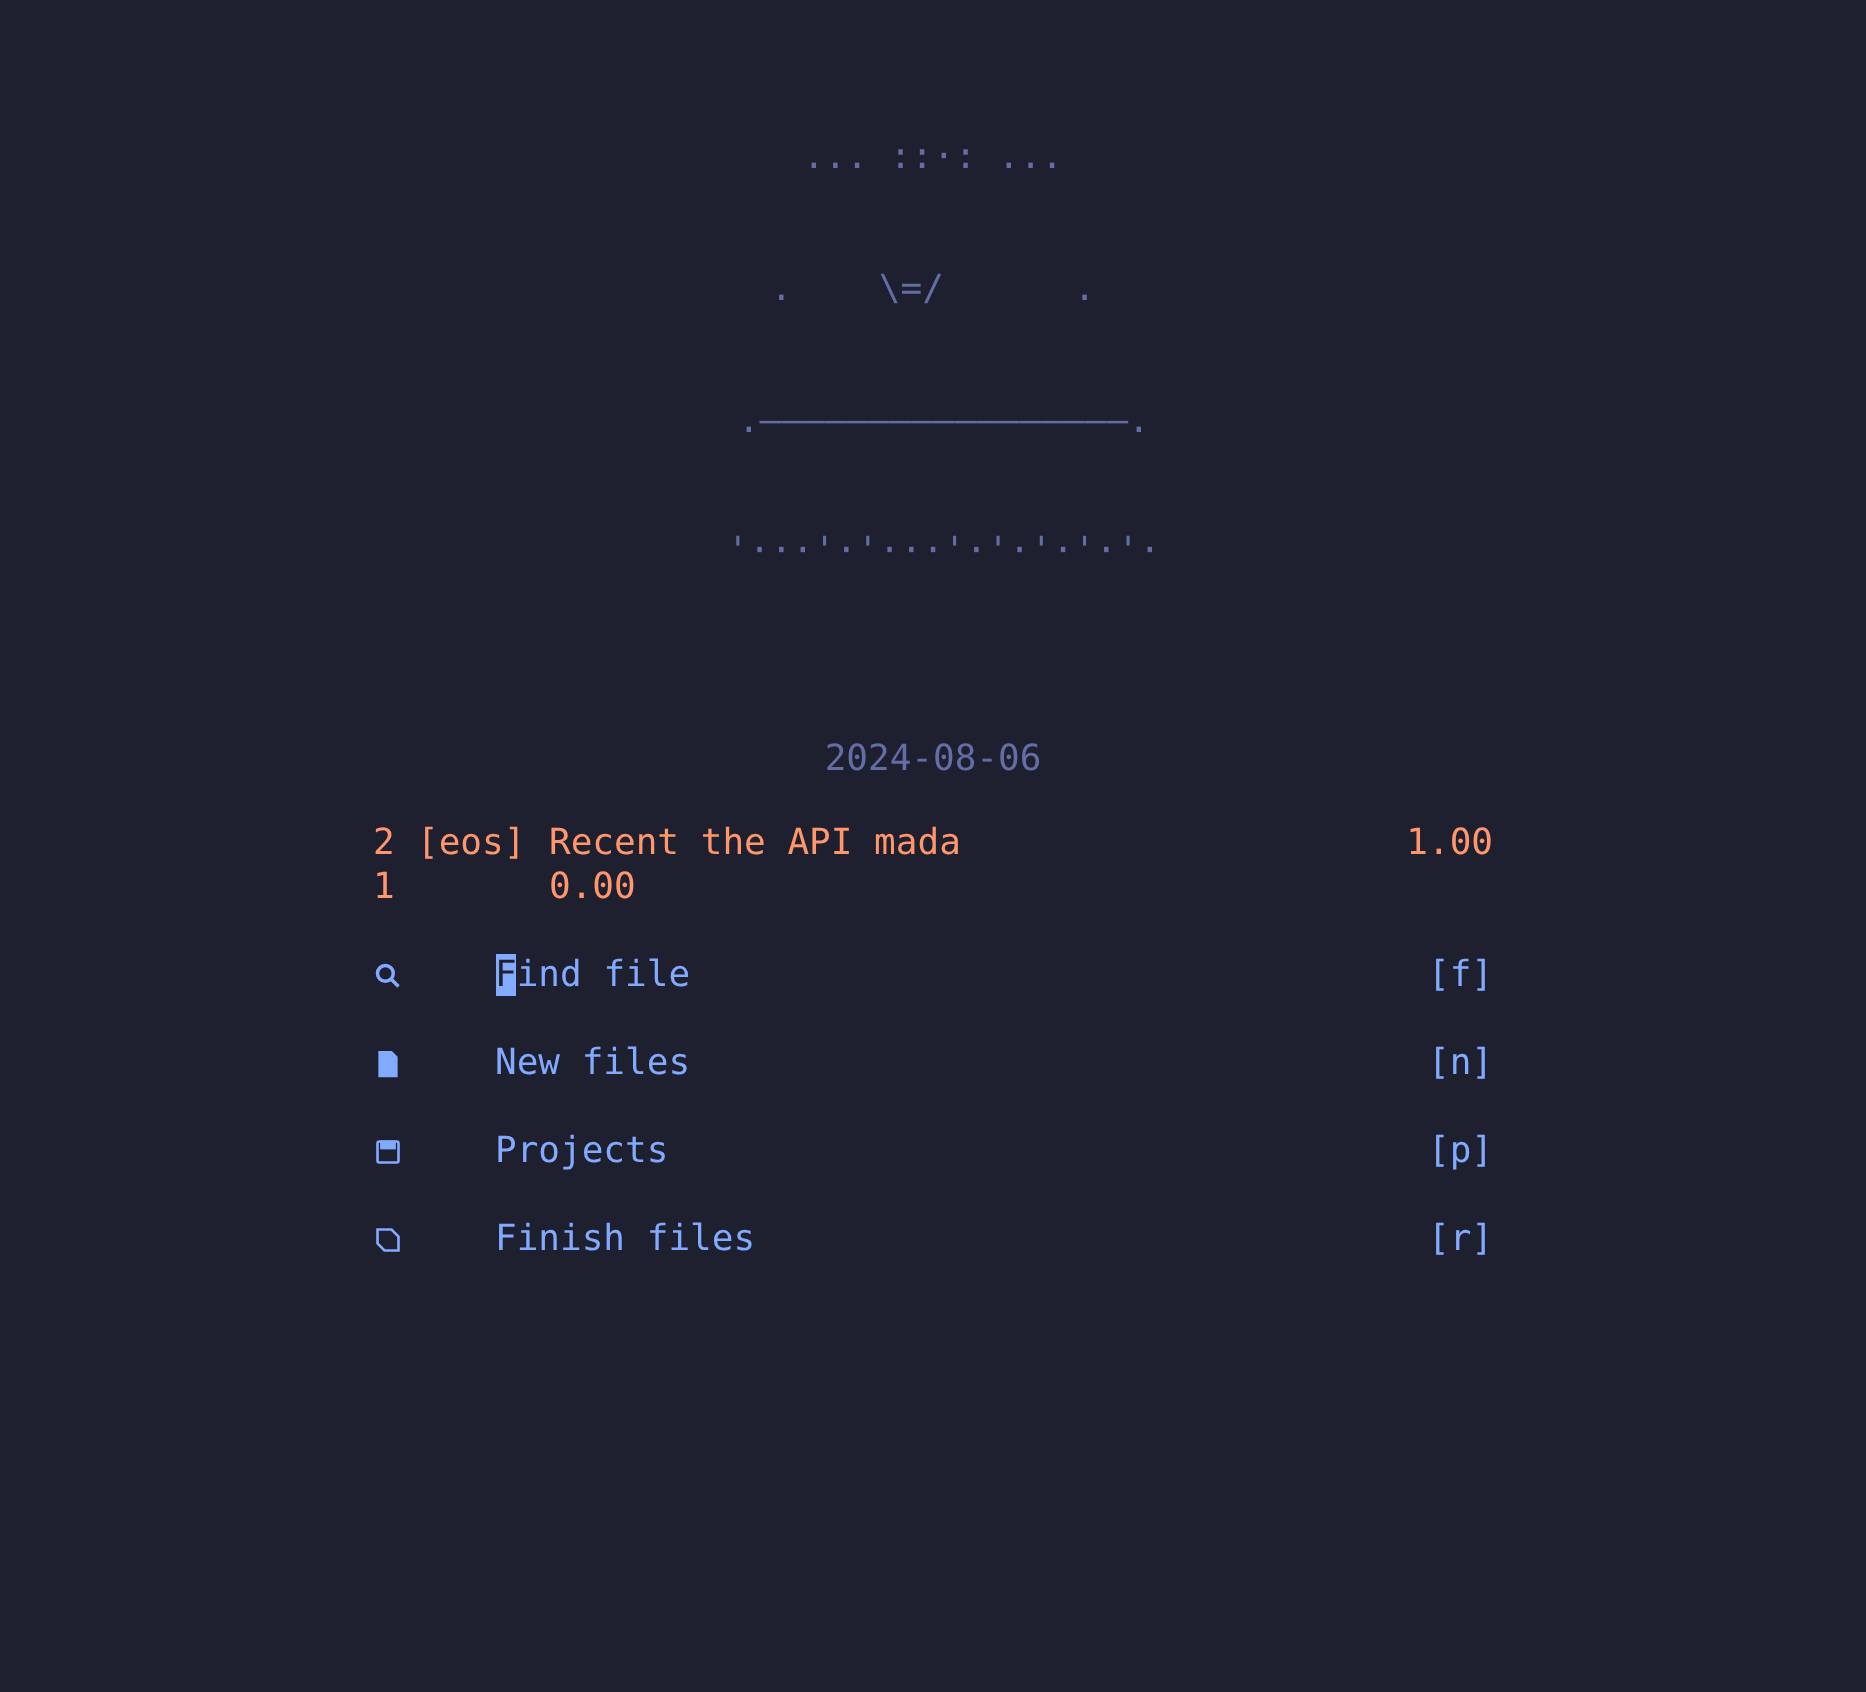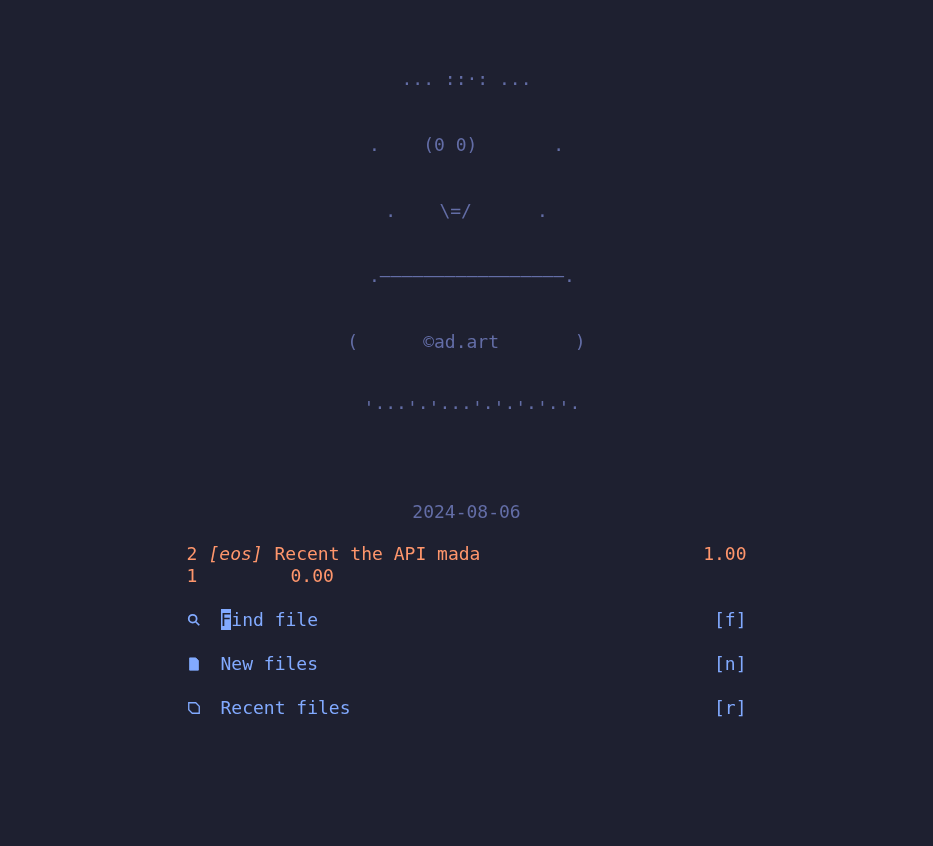--- a/index.html
+++ b/index.html
@@ -45,38 +45,37 @@
     .task-row {
       display: flex;
       color: #ff966c;
       margin-bottom: 0;
     }
     .task-num {
       width: 22px;
     }
     .task-tag {
       width: 66px;
-      font-style: italic;
     }
     .task-desc {
       flex: 1;
     }
     .task-score {
       text-align: left;
-      margin-left: 16px;
     }
     .menu {
       margin-top: 22px;
     }
     .menu-item {
       display: flex;
       align-items: center;
       color: #82aaff;
       margin-bottom: 22px;
       cursor: pointer;
+      gap: 27px;
     }
     .menu-icon {
       width: 34px;
       color: #82aaff;
       font-size: 14px;
       display: inline-flex;
       align-items: center;
     }
     .menu-label {
       flex: 1;
@@ -94,24 +93,22 @@
       fill: currentColor;
       stroke: currentColor;
     }
   </style>
 </head>
 <body>
 
 <div class="container">
   <div class="ascii-art">
     <span class="ascii-line">... ::·: ...</span>
-    <span class="ascii-line">.    (0 0)       .</span>
     <span class="ascii-line"> .    \=/      . </span>
     <span class="ascii-line"> .—————————————————.</span>
-    <span class="ascii-line">(      ©ad.art       )</span>
     <span class="ascii-line"> '···'·'···'·'·'·'·'·</span>
   </div>
 
   <div class="date">2024-08-06</div>
 
   <div class="content">
     <div>
       <div class="task-row">
         <span class="task-num">2</span>
         <span class="task-tag">[eos]</span>
@@ -140,27 +137,37 @@
       <div class="menu-item">
         <span class="menu-icon">
           <svg viewBox="0 0 16 16">
               <path d="M3 1h7l3 3v11H3z" fill="currentColor"></path>
             </svg>
         </span>
         <span class="menu-label">New files</span>
         <span class="menu-key">[n]</span>
       </div>
 
+      <div class="menu-item">
+        <span class="menu-icon">
+          <svg viewBox="0 0 16 16">
+              <rect x="2" y="2" width="12" height="12" rx="1" fill="none" stroke-width="1.5"></rect>
+              <rect x="4" y="2" width="8" height="4" fill="currentColor"></rect>
+            </svg>
+        </span>
+        <span class="menu-label">Projects</span>
+        <span class="menu-key">[p]</span>
+      </div>
 
       <div class="menu-item">
         <span class="menu-icon">
           <svg viewBox="0 0 16 16">
               <path d="M2 2h8l4 4v8H6l-4-4z" fill="none" stroke-width="1.5"></path>
             </svg>
         </span>
-        <span class="menu-label">Recent files</span>
+        <span class="menu-label">Finish files</span>
         <span class="menu-key">[r]</span>
       </div>
 
     </div>
 
   </div>
 </div>
 
 </body></html>

